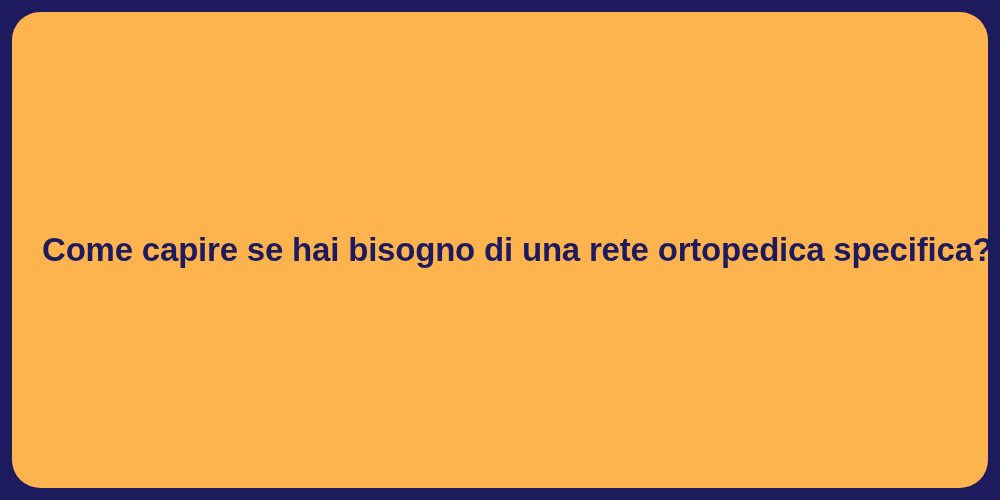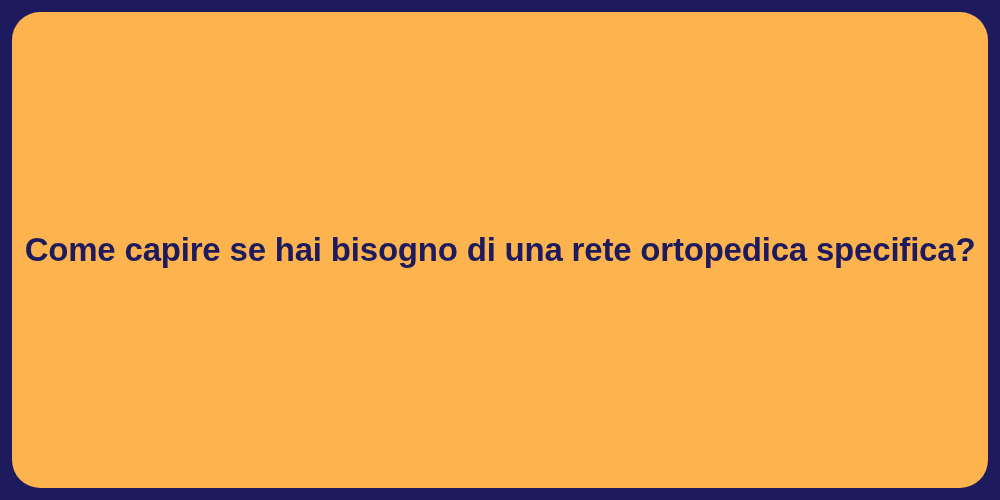--- a/index.html
+++ b/index.html
@@ -26,21 +26,20 @@
 
   
   .card {
     box-sizing: border-box;
     width: 100%;
     height: 100%;
     background: #fdb44f;
     border-radius: 28px;
     display: flex;
     align-items: center;
-    justify-content: center;
     padding: 0 30px;
   }
 
   .headline {
     margin: 0;
     font-family: "Liberation Sans", sans-serif;
     font-size: 33px;
     font-weight: bold;
     letter-spacing: -0.2px;
     line-height: 1.25;

